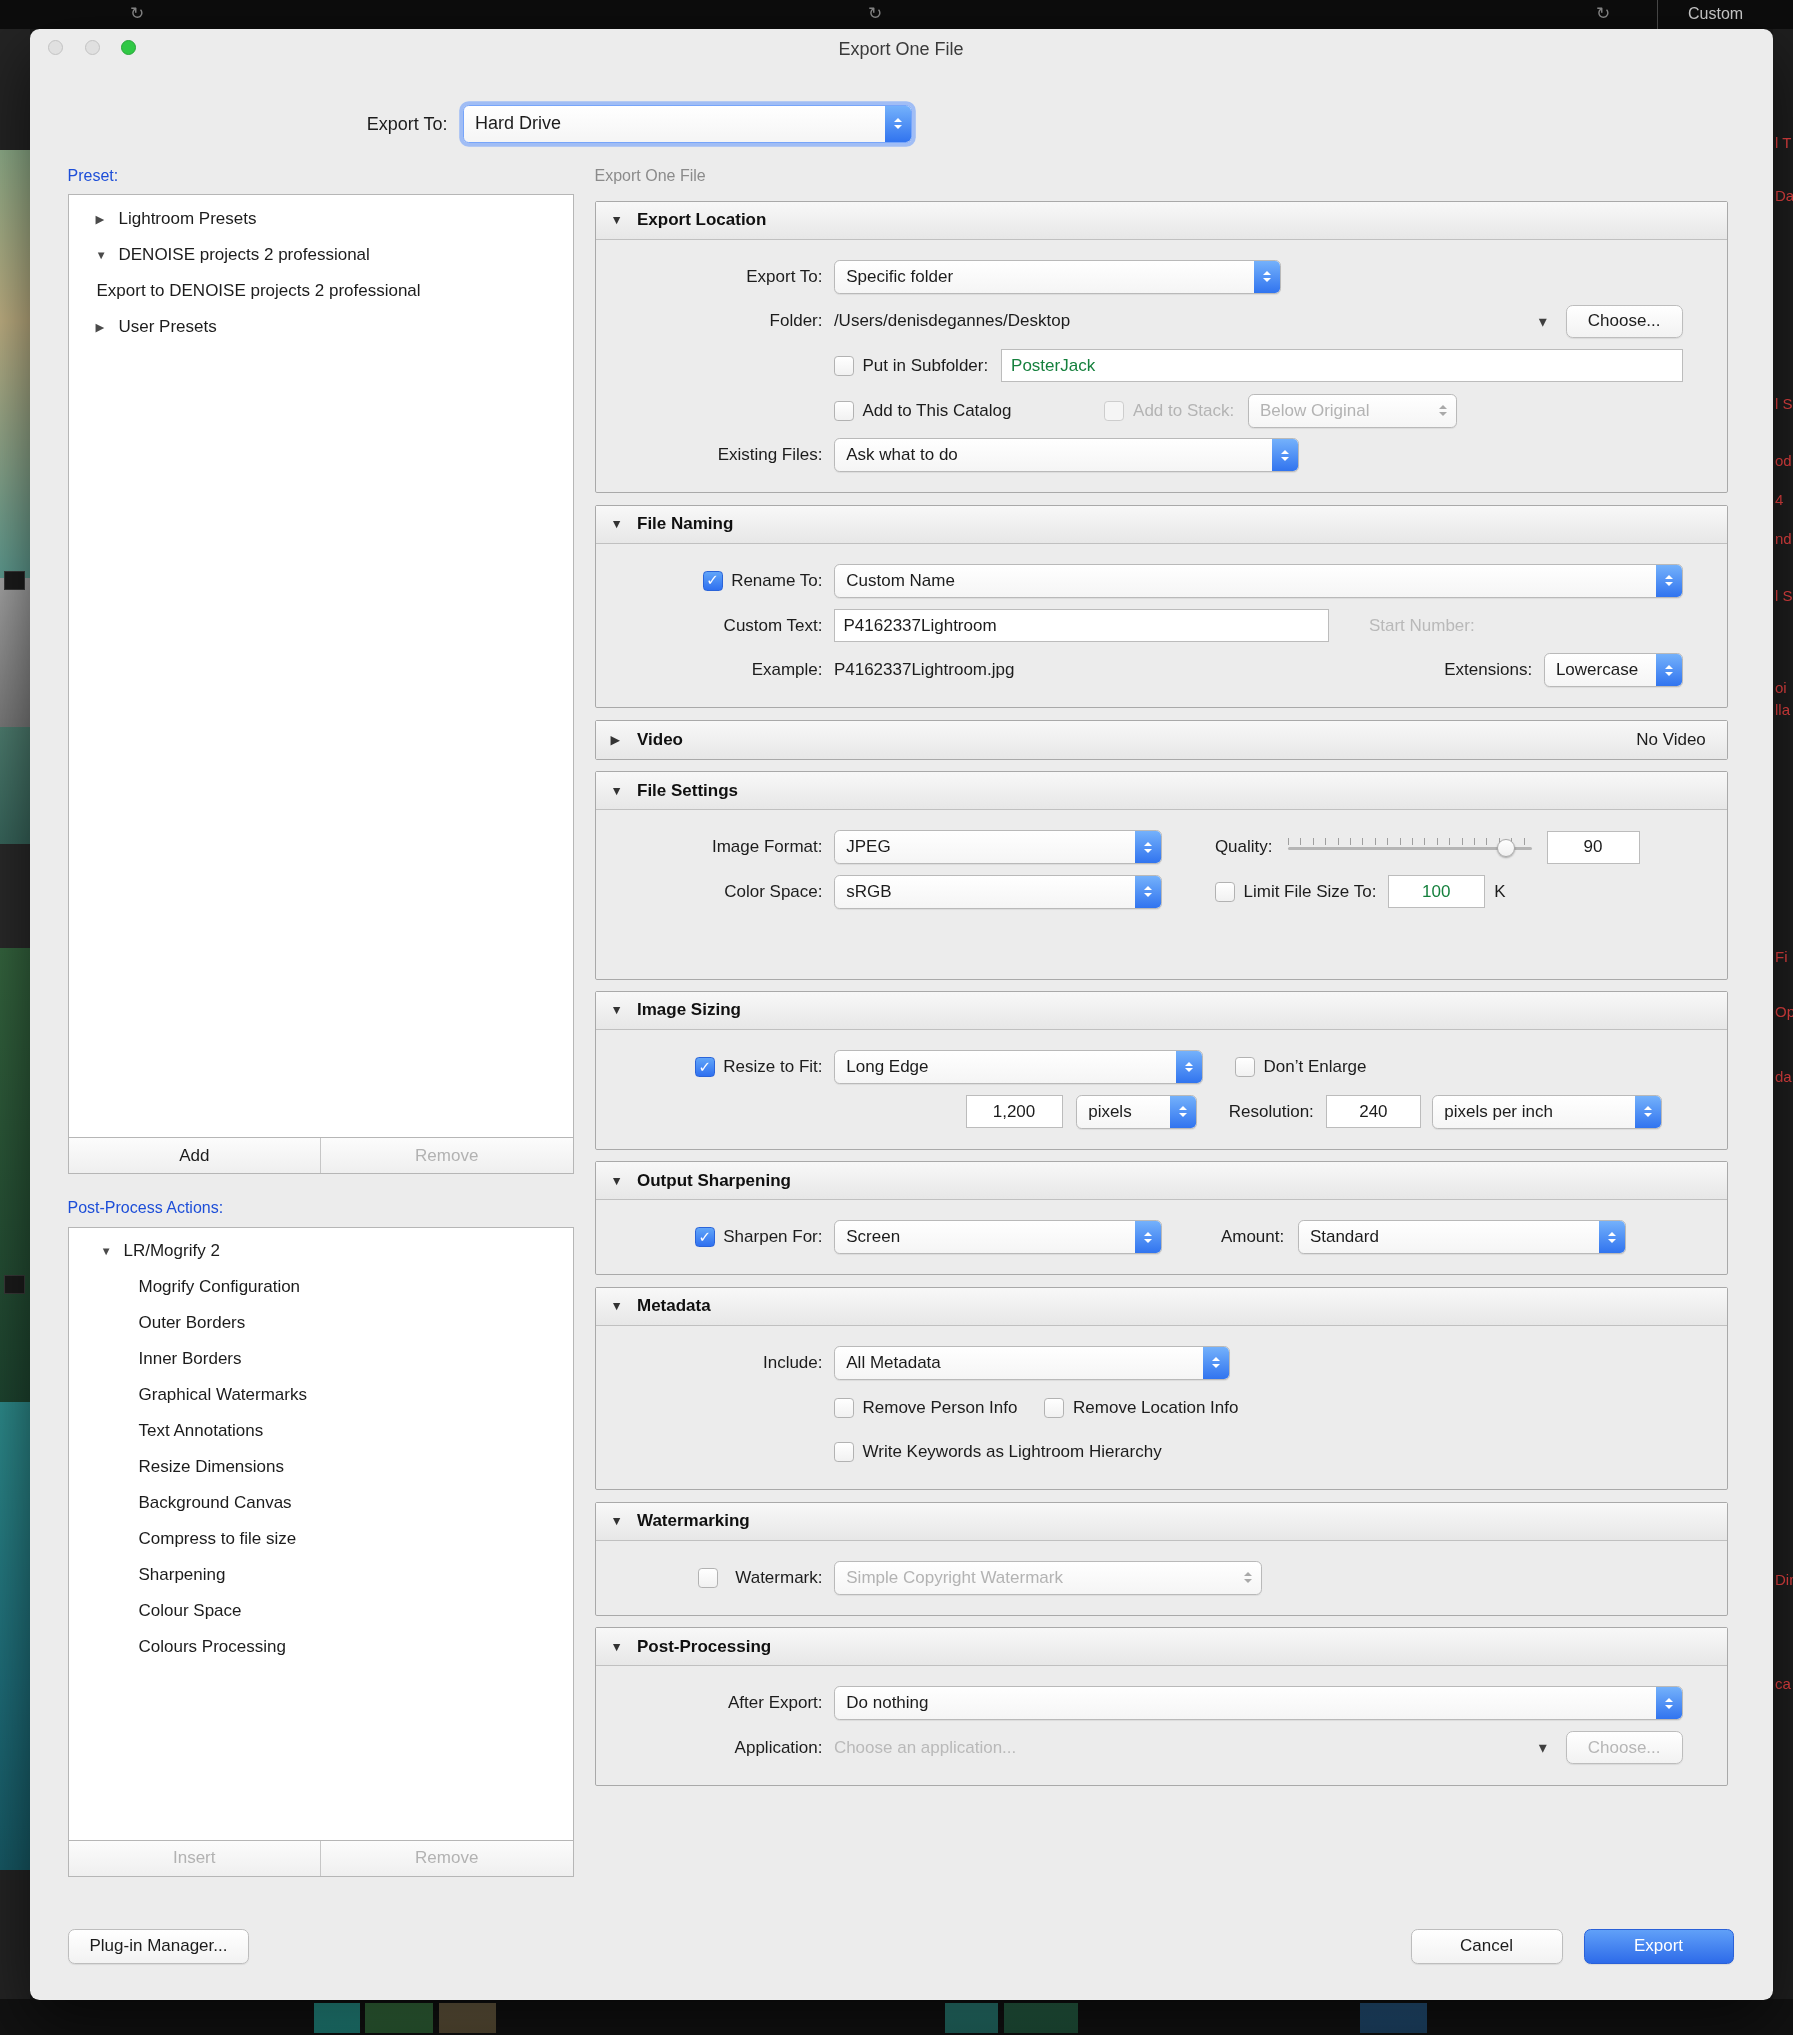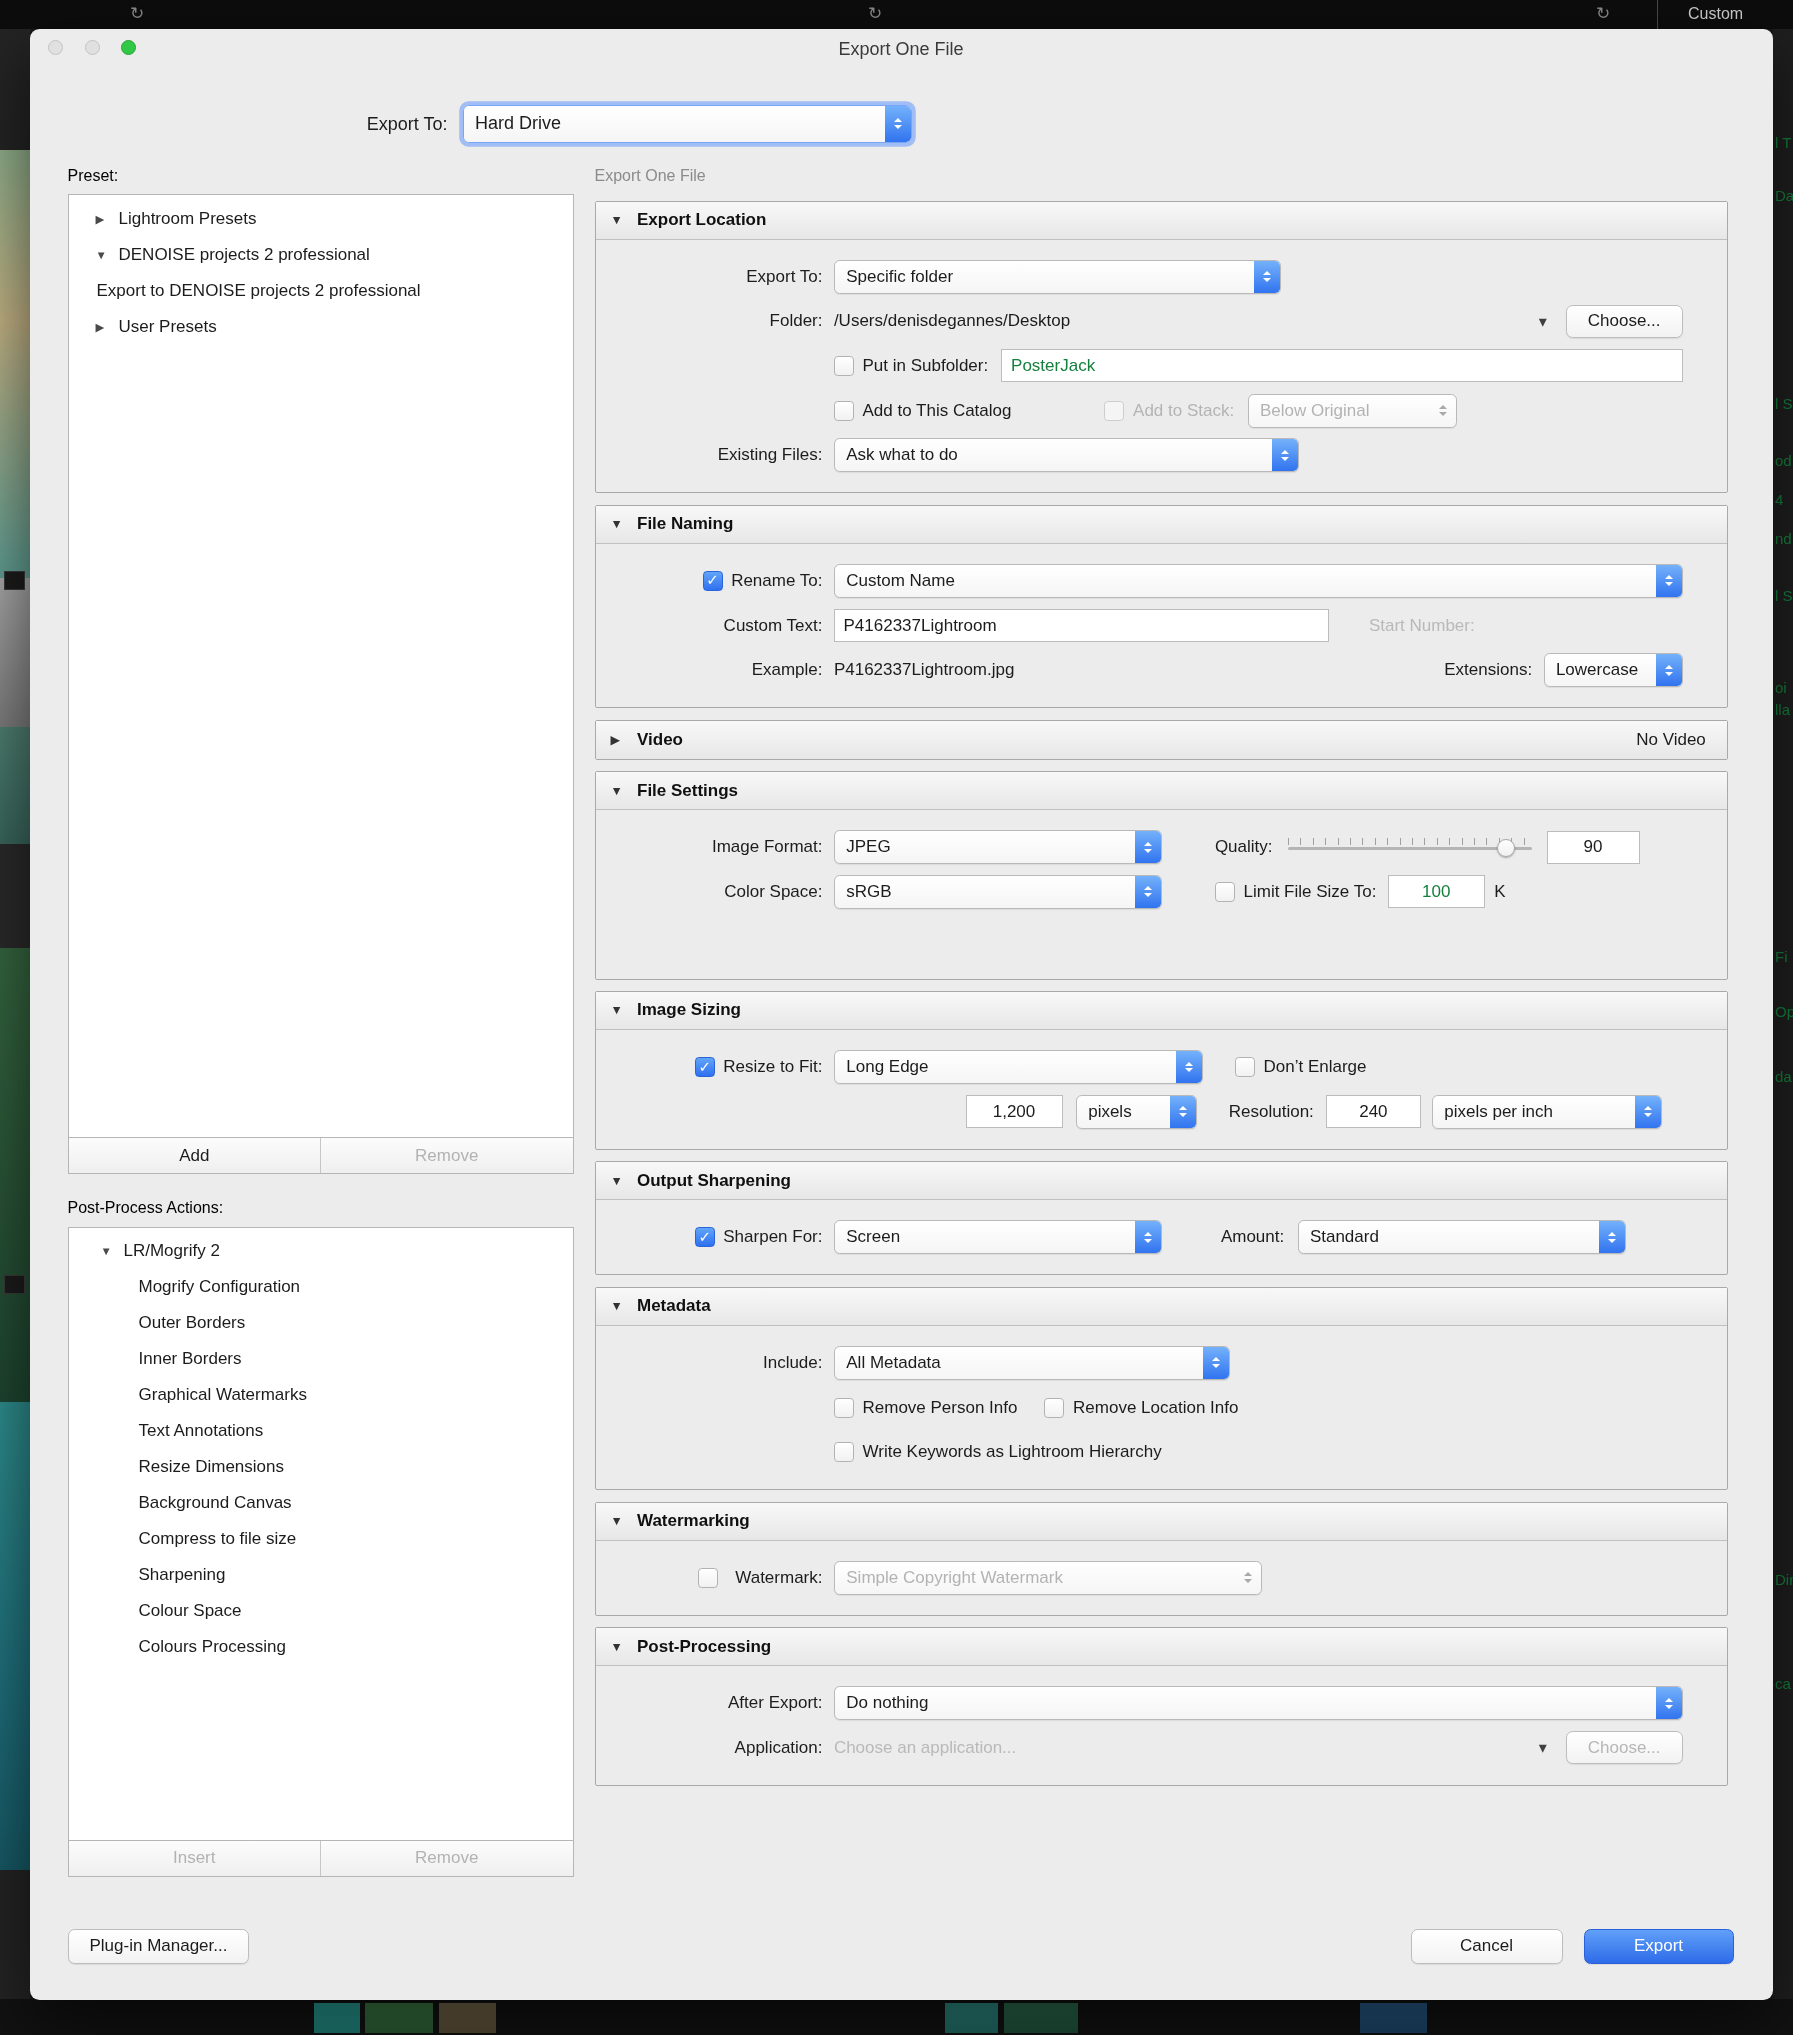--- a/index.html
+++ b/index.html
@@ -12,21 +12,21 @@
 
   
   .topbar{position:absolute;top:0;left:0;width:1794px;height:28.5px;background:#0d0d0d;}
   .win-divider{position:absolute;left:1657px;top:0;width:1px;height:28.5px;background:#4a4a4a;}
   .custom-label{position:absolute;left:1688px;top:4.8px;color:#cfcfcf;font-size:16px;}
   .rotate-icon{position:absolute;top:2.9px;color:#8a8a8a;font-size:17px;}
   .leftstrip{position:absolute;left:0;top:28.5px;width:29.5px;height:1971px;background:#242424;}
   .thumb-v{position:absolute;left:0;width:29.5px;}
   .flag-badge{position:absolute;left:3.8px;width:21px;height:19px;background:#1c1c1c;border:1px solid #3a3a3a;}
   .rightstrip{position:absolute;right:0;top:28.5px;width:21px;height:1971px;background:#1f1f1f;}
-  .fragment{position:absolute;left:1775px;color:#15803d;font-size:15px;white-space:nowrap;}
+  .fragment{position:absolute;left:1775px;color:#ef4444;font-size:15px;white-space:nowrap;}
   .bottomstrip{position:absolute;left:0;top:1999px;width:1794px;height:36px;background:#121212;}
   .thumb-b{position:absolute;top:2003px;height:30px;}
 
   
   .dialog{position:absolute;left:29.5px;top:28.5px;width:1743px;height:1971px;
     background:#ececec;border-radius:9.5px;box-shadow:0 24px 67px rgba(0,0,0,.6);}
   .titlebar{position:absolute;top:0;left:0;width:100%;height:40px;}
   .title{text-align:center;line-height:40px;font-size:18px;color:#3a3a3a;font-weight:500;}
   .light{position:absolute;top:11.4px;width:15px;height:15px;border-radius:50%;}
   .light.close{left:18px;background:#e0e0e0;border:1px solid #c3c3c3;}
@@ -75,21 +75,21 @@
   .btn.disabled{color:#b6b6b6;}
   .btn.primary{background:linear-gradient(#60a0f8,#2e6be9);color:#fff;border-color:#2a61d8;}
 
   .caret{color:#3f3f3f;font-size:16px;margin:0 19px 0 9.5px;flex:none;}
   .flex-sp{flex:1;}
   .ghost-text{color:#b9b9b9;white-space:nowrap;}
   .value-text{white-space:nowrap;}
 
   
   .left-col{position:absolute;left:38px;top:138px;width:506px;}
-  .panel-label{color:#000000;font-size:16px;margin-bottom:9.5px;}
+  .panel-label{color:#1d4ed8;font-size:16px;margin-bottom:9.5px;}
   .listbox{background:#fff;border:1px solid #b6b6b6;overflow:hidden;padding-top:5.7px;}
   .listbox.presets{height:944px;}
   .listbox.actions{height:614px;}
   .tree-item{height:36px;display:flex;align-items:center;white-space:nowrap;}
   .tree-item .tri{width:23px;font-size:11.4px;color:#4a4a4a;flex:none;}
   .p-lvl0{padding-left:27px;}
   .p-lvl1{padding-left:28px;}
   .a-lvl0{padding-left:32px;}
   .a-lvl1{padding-left:70px;}
   .listbar{display:flex;height:36px;border:1px solid #b6b6b6;border-top:none;

